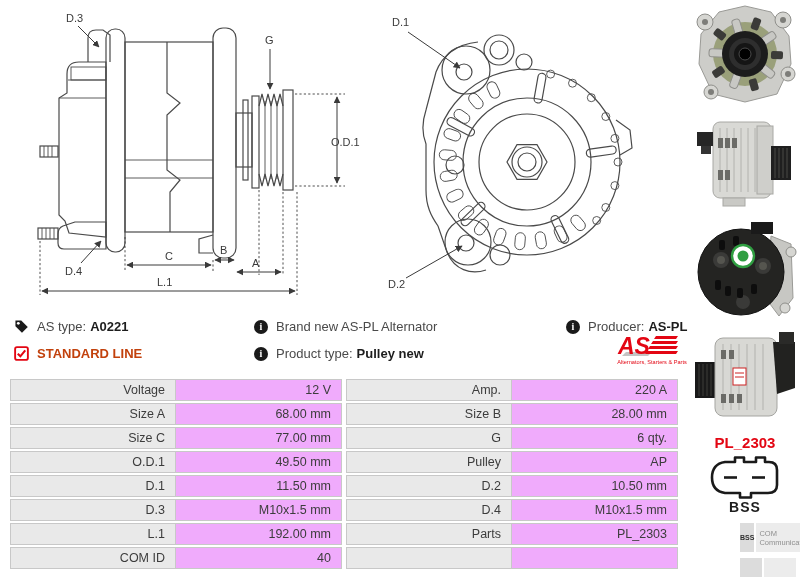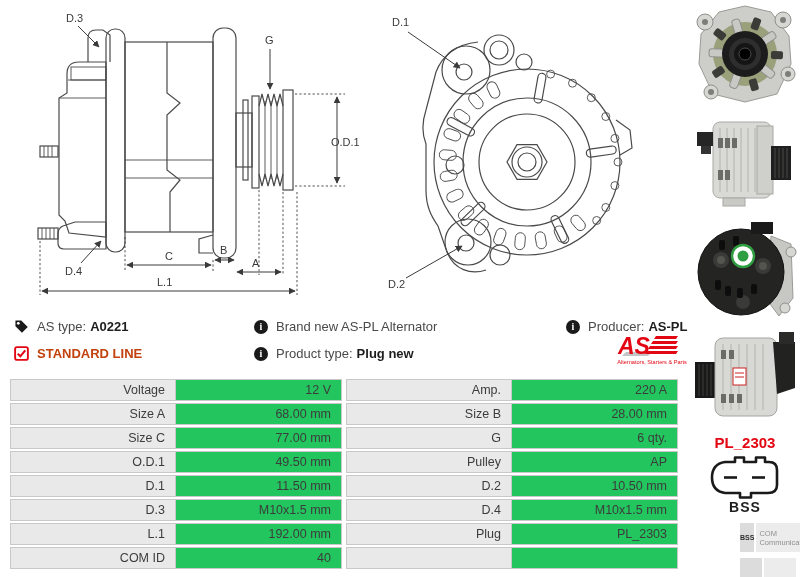--- a/index.html
+++ b/index.html
@@ -27,21 +27,21 @@
   #g-asindex{left:14px;top:319px;}
   #g-standard{left:14px;top:346px;}
   #g-desc{left:254px;top:319px;}
   #g-ptype{left:254px;top:346px;}
   #g-producer{left:566px;top:319px;}
   #g-logo{position:absolute;left:608px;top:332px;}
 
   
   #spec{position:absolute;left:10px;top:379px;width:668px;}
   .trow{display:flex;gap:4px;margin-bottom:2px;height:22px;}
-  .pair{flex:1;display:flex;border:1px solid #c8c8c8;background:#22c55e;}
+  .pair{flex:1;display:flex;border:1px solid #c8c8c8;background:#f0abfc;}
   .pair .lbl{width:50%;background:#e9e9e9;border-right:1px solid #c8c8c8;
              display:flex;align-items:center;justify-content:flex-end;
              padding-right:10px;font-size:12.5px;color:#3c3c3c;box-sizing:border-box;}
   .pair .val{flex:1;display:flex;align-items:center;justify-content:flex-end;
              padding-right:10px;font-size:12.5px;color:#3c3c3c;box-sizing:border-box;}
 
   
   #side-col{position:absolute;left:690px;top:0;width:110px;height:577px;}
   .photo{margin:0 0 0 3px;cursor:pointer;}
   #plug-code{margin-top:10px;text-align:center;font-size:15px;font-weight:bold;color:#e30613;cursor:pointer;}
@@ -232,21 +232,21 @@
       <span class="info-circle">i</span>
     </span>
     <span>Brand new AS-PL Alternator</span>
   </div>
 
   <div class="info-item" id="g-ptype">
     <span class="ic">
       <span class="info-circle">i</span>
     </span>
     <span>Product type:</span>
-    <span class="b">Plug new</span>
+    <span class="b">Pulley new</span>
   </div>
 
   <div class="info-item" id="g-producer">
     <span class="ic">
       <span class="info-circle">i</span>
     </span>
     <span>Producer:</span>
     <span class="b">AS-PL</span>
   </div>
 
@@ -324,21 +324,21 @@
           <div class="lbl">D.4</div>
           <div class="val">M10x1.5 mm</div>
         </div>
     </div>
     <div class="trow">
       <div class="pair">
           <div class="lbl">L.1</div>
           <div class="val">192.00 mm</div>
         </div>
       <div class="pair">
-          <div class="lbl">Plug</div>
+          <div class="lbl">Parts</div>
           <div class="val">PL_2303</div>
         </div>
     </div>
     <div class="trow">
       <div class="pair">
           <div class="lbl">COM ID</div>
           <div class="val">40</div>
         </div>
       <div class="pair">
           <div class="lbl"></div>

